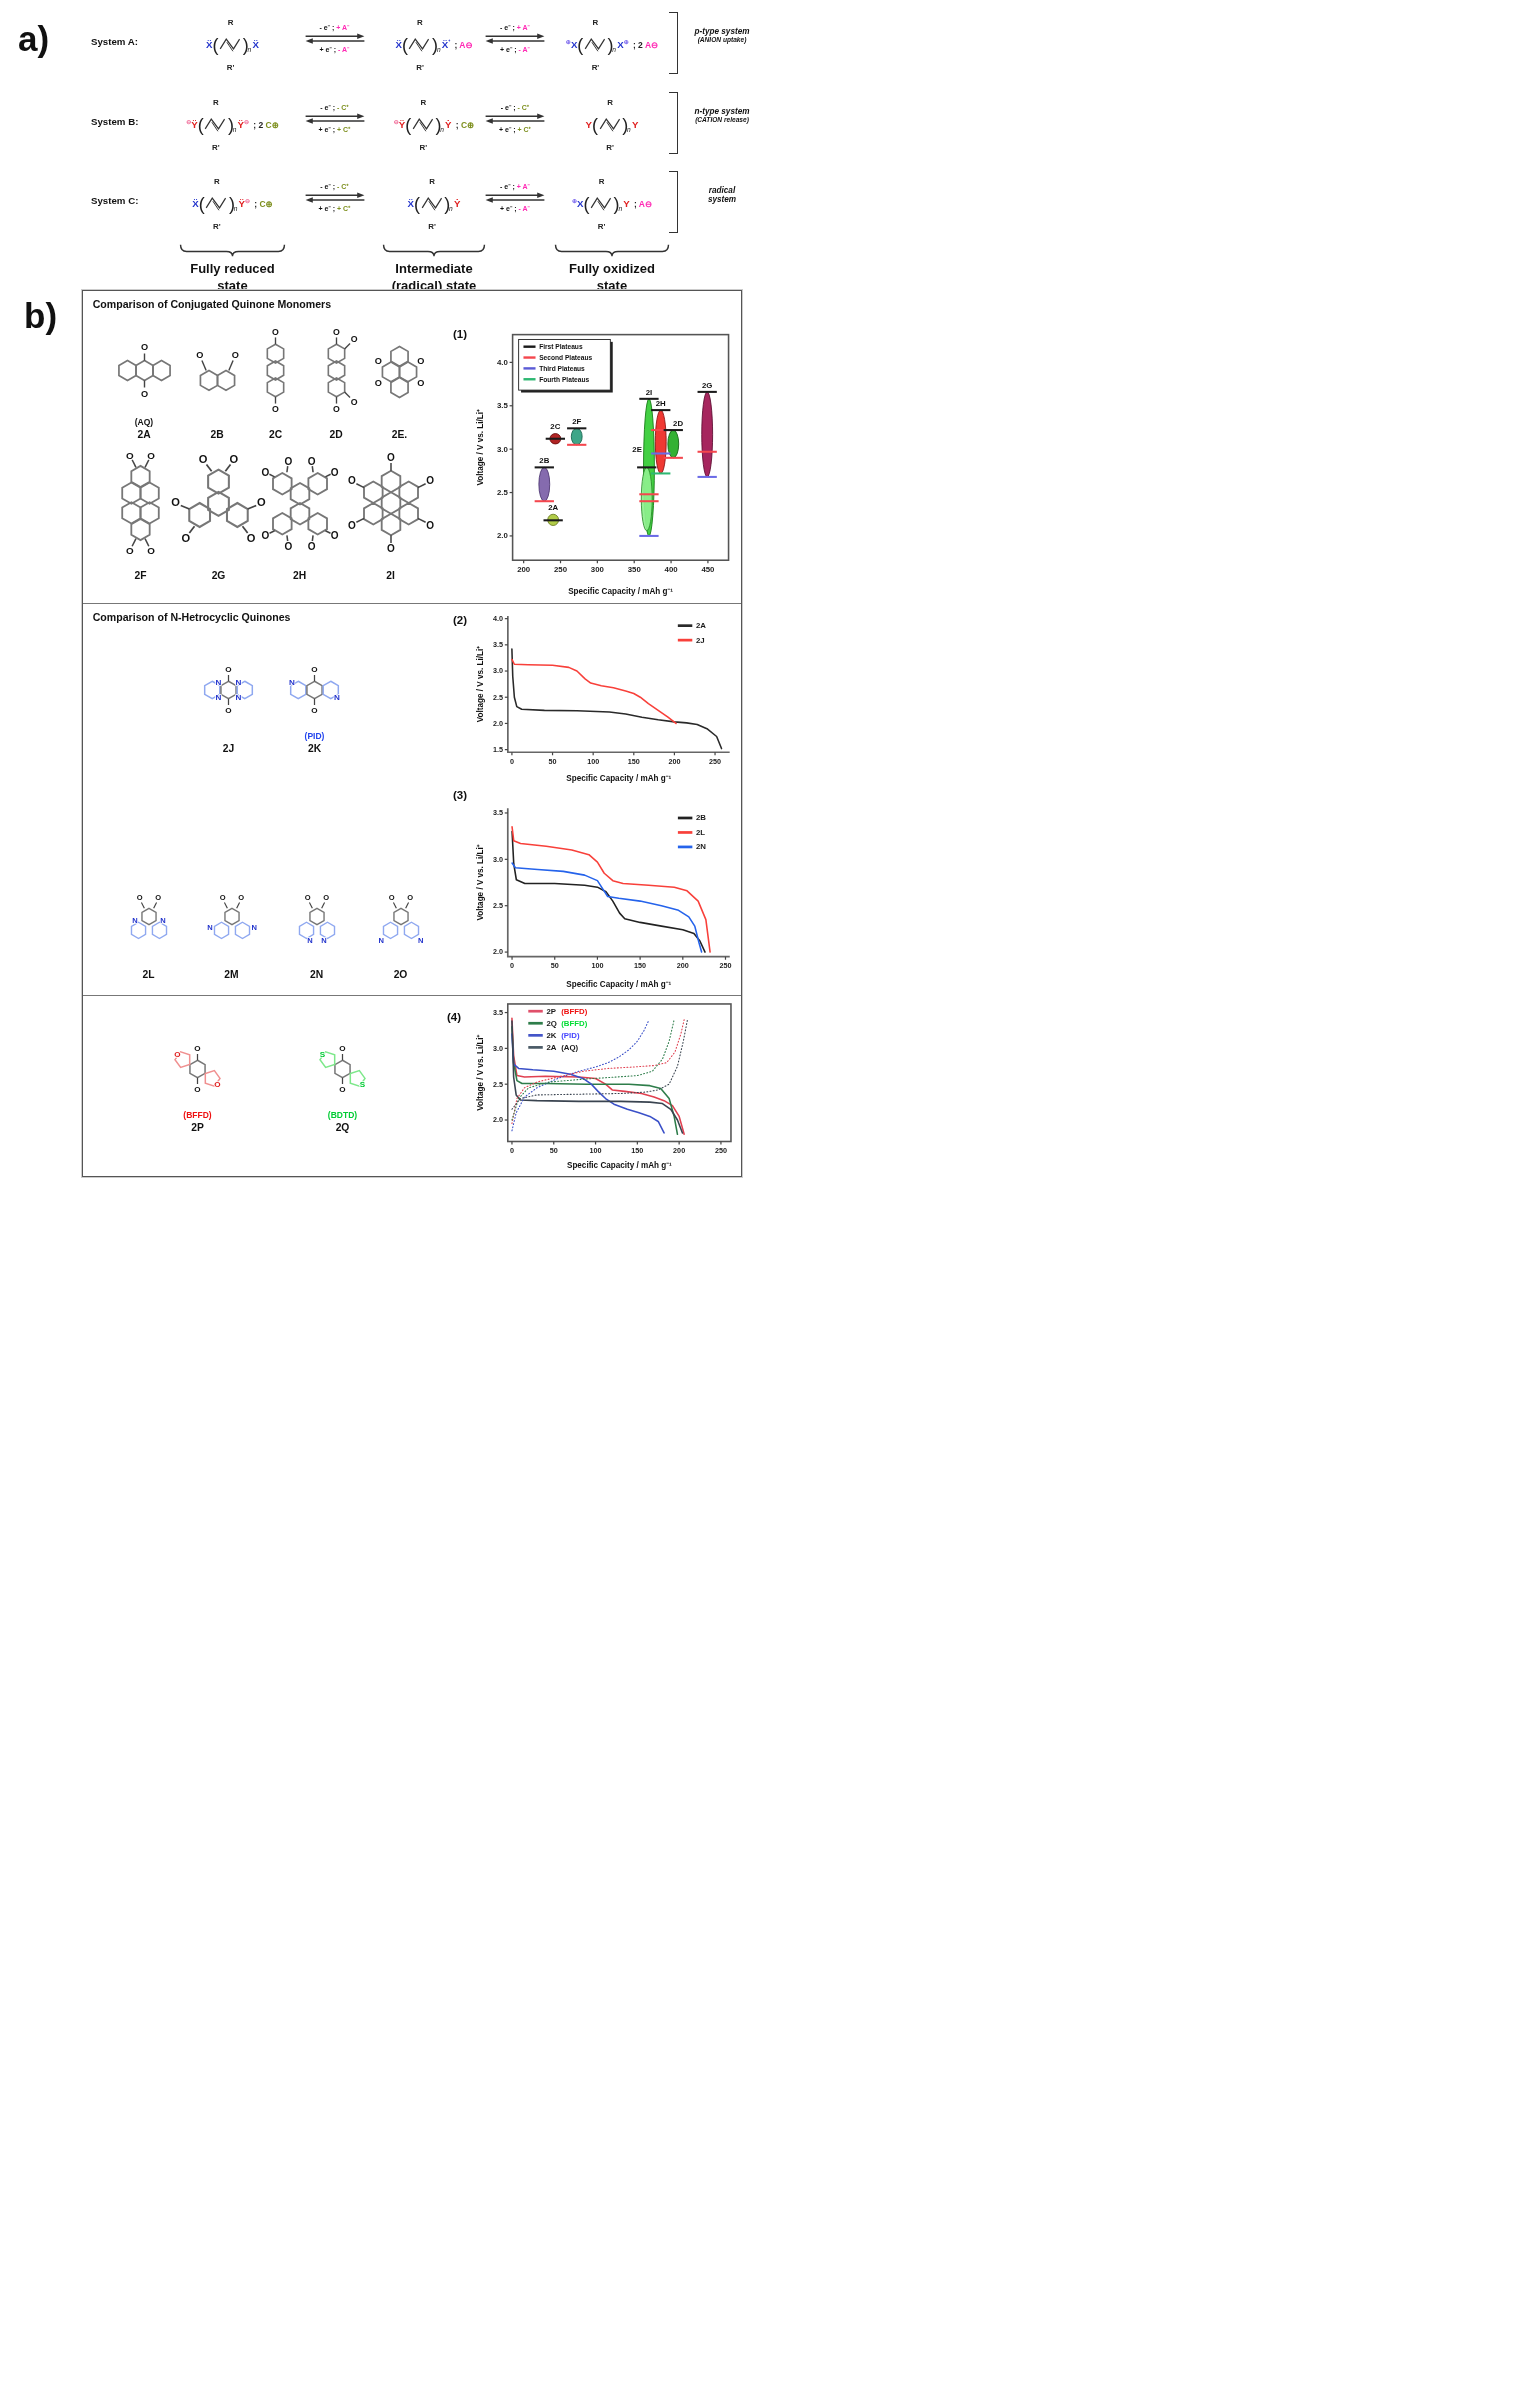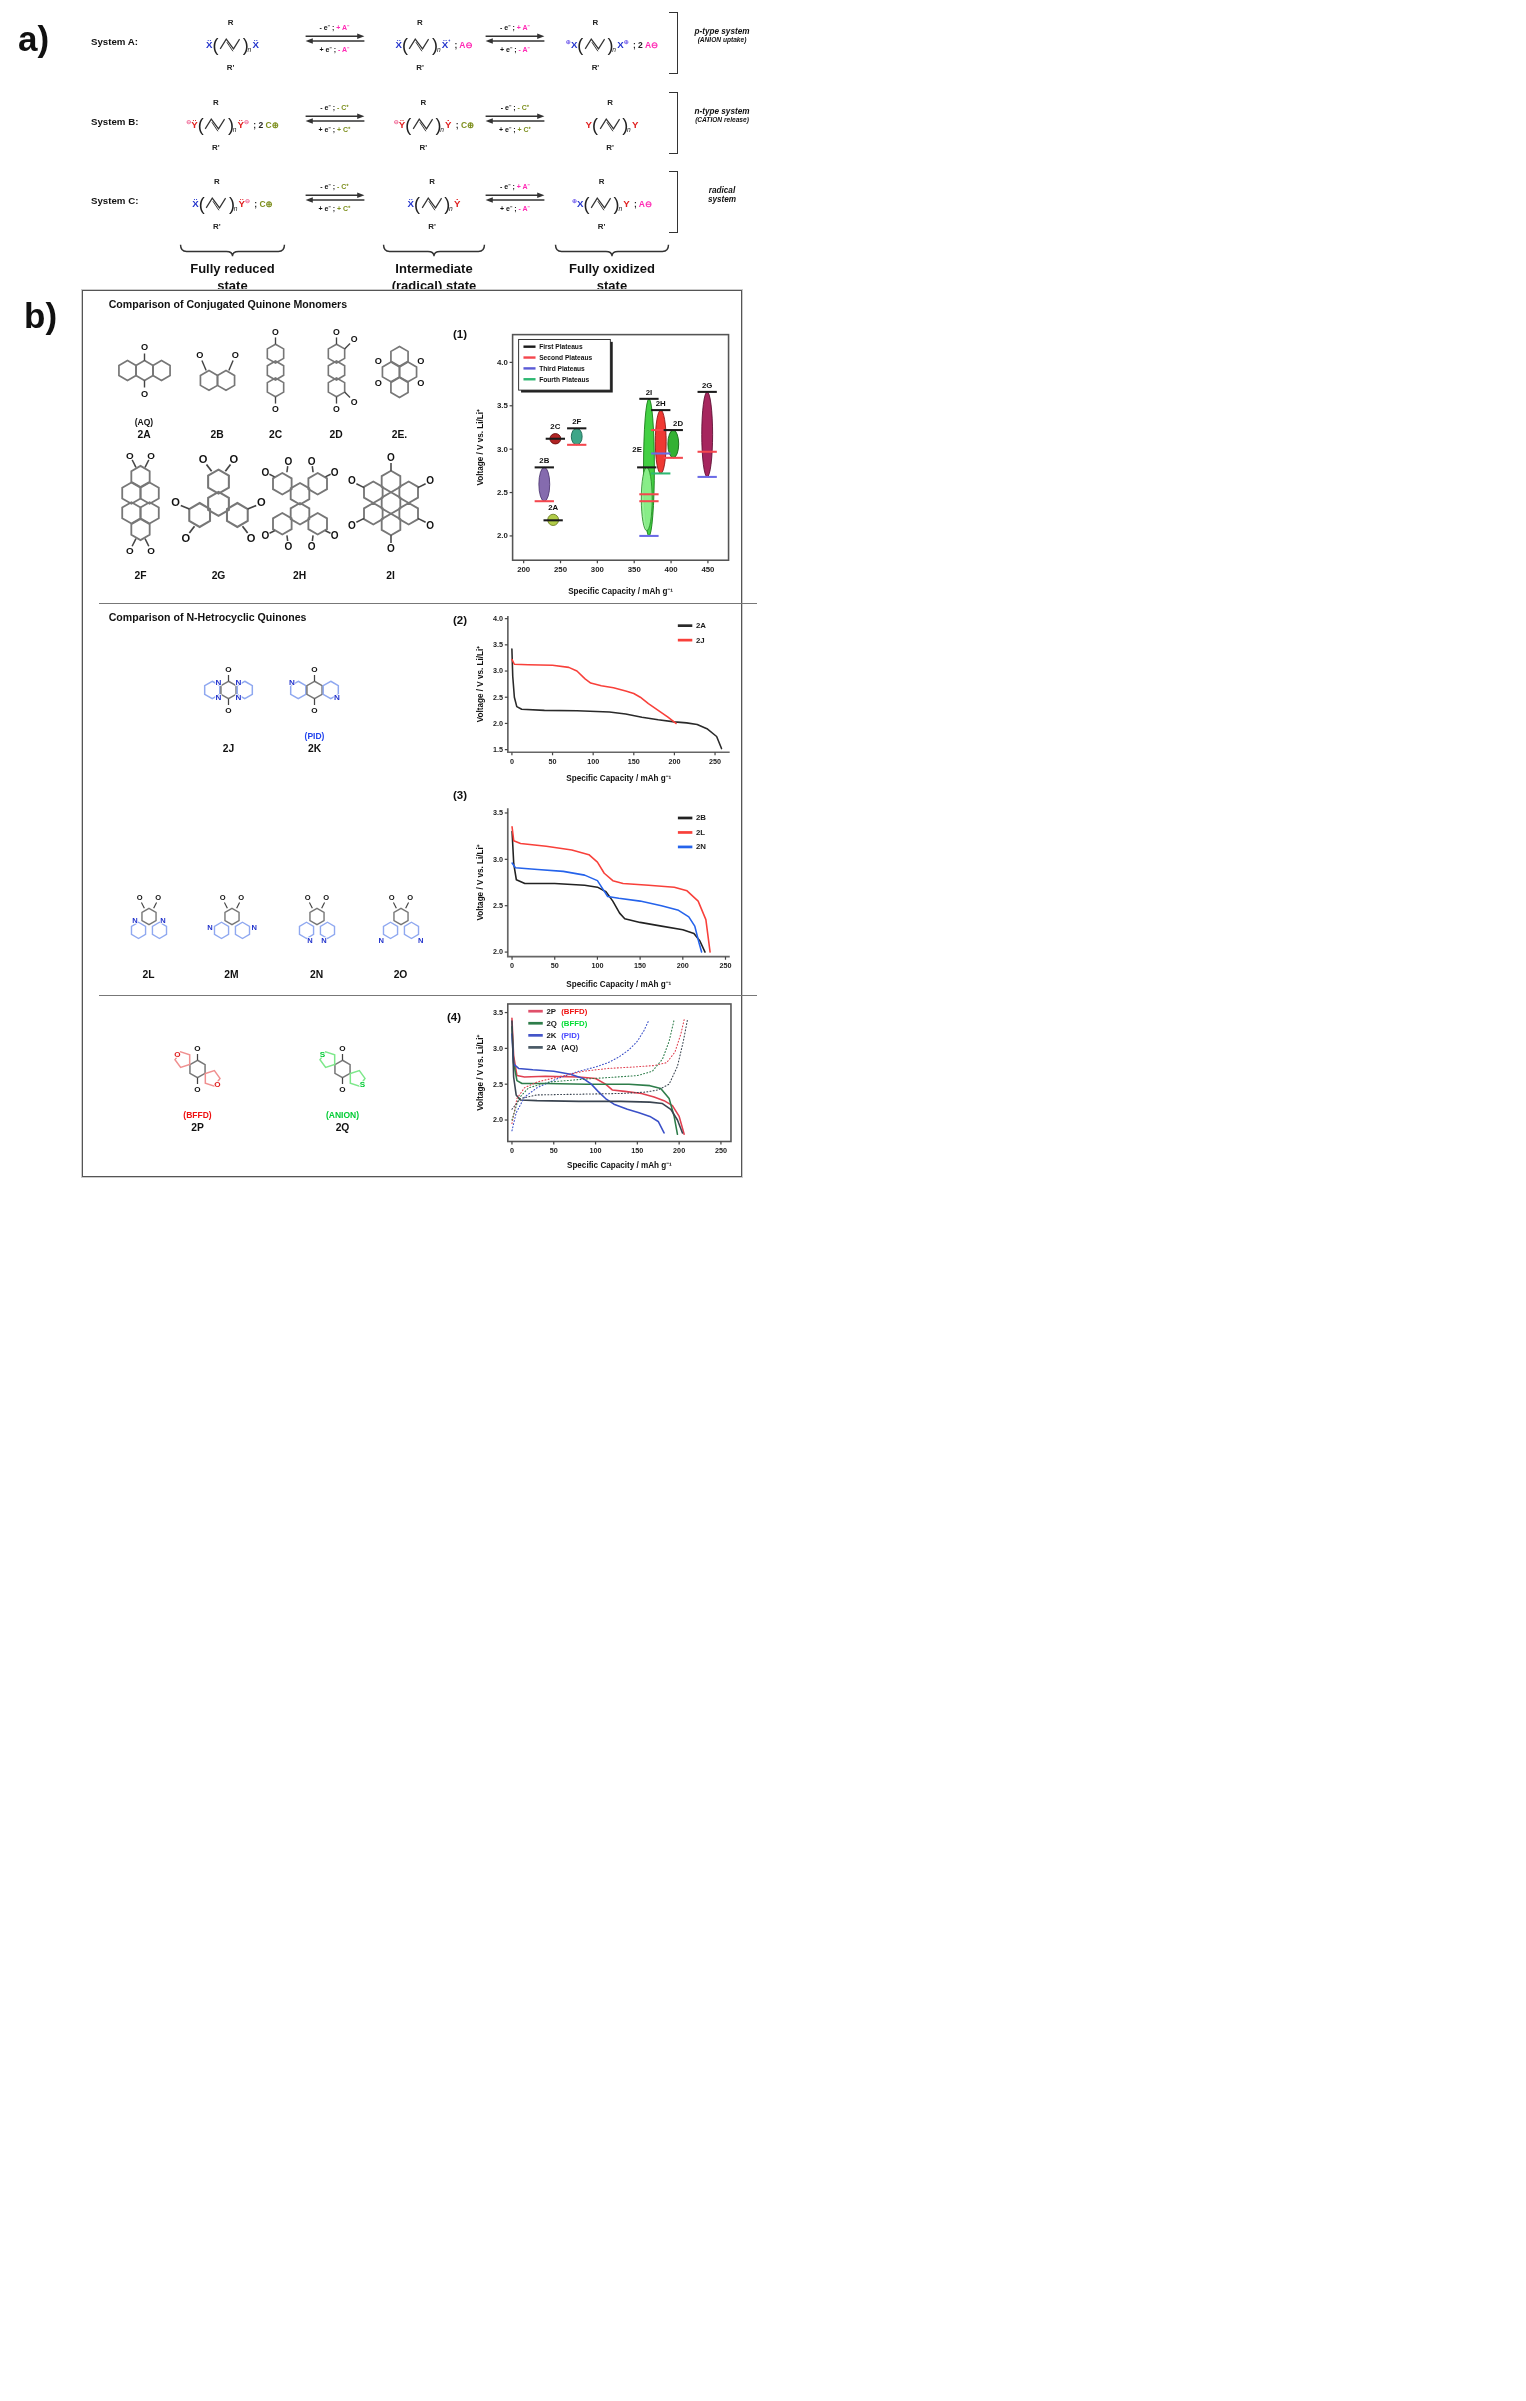--- a/index.html
+++ b/index.html
@@ -26,21 +26,21 @@
   .arr-txt{font-weight:bold;font-size:7px;white-space:nowrap;}
   .pa-bracket{position:absolute;width:7.9px;border-top:1.8px solid #333;border-right:1.8px solid #333;border-bottom:1.8px solid #333;}
   .pa-brcap{position:absolute;text-align:center;}
   .pa-brcap .l1{font-style:italic;font-weight:600;font-size:8.2px;}
   .pa-brcap .l2{font-style:italic;font-weight:600;font-size:6.6px;}
   .pa-cap{position:absolute;text-align:center;}
   .pa-cap div{font-weight:600;font-size:13px;line-height:1.35;}
 
   
   #panel-b{position:absolute;left:82px;top:290px;width:658px;height:885px;border:1.8px solid #555;outline:1.2px solid #ccc;background:#fff;}
-  .sec{position:absolute;left:16px;width:100%;}
+  .sec{position:absolute;left:0;width:100%;}
   #sec1{top:0;height:312px;border-bottom:1.8px solid #777;}
   #sec2{top:313px;height:391px;border-bottom:1.8px solid #777;}
   #sec3{top:706px;height:177px;}
   .sec-title{position:absolute;left:9.7px;top:7.2px;font-weight:bold;font-size:10.6px;}
   .chart-num{position:absolute;font-weight:bold;font-size:11.5px;}
   #cn1{left:370px;top:37px;}
   #cn2{left:370px;top:323px;}
   #cn3{left:370px;top:498px;}
   #cn4{left:364px;top:720px;}
   .chartbox{position:absolute;}
@@ -559,21 +559,21 @@
             <polygon points="60.0,50.0 72.1,57.0 72.1,71.0 60.0,78.0 47.9,71.0 47.9,57.0" fill="none" stroke="#777" stroke-width="2.4"></polygon>
             <polygon points="47.5,41.4 47.5,56.6 33.0,61.4 24.0,49.0 33.0,36.6" fill="none" stroke="#7de88a" stroke-width="2.4"></polygon>
             <polygon points="72.5,86.6 72.5,71.4 87.0,66.6 96.0,79.0 87.0,91.4" fill="none" stroke="#7de88a" stroke-width="2.4"></polygon>
             <path d="M60,50 L60,40" stroke="#444" stroke-width="2"></path>
             <path d="M60,78 L60,88" stroke="#444" stroke-width="2"></path>
             <text x="60" y="35.5" font-size="13" font-weight="bold" text-anchor="middle" fill="#111" paint-order="stroke" stroke="#fff" stroke-width="2.5">O</text>
             <text x="60" y="101.5" font-size="13" font-weight="bold" text-anchor="middle" fill="#111" paint-order="stroke" stroke="#fff" stroke-width="2.5">O</text>
             <text x="28" y="44.5" font-size="13" font-weight="bold" text-anchor="middle" fill="#00cc33" paint-order="stroke" stroke="#fff" stroke-width="2.5">S</text>
             <text x="92" y="92.5" font-size="13" font-weight="bold" text-anchor="middle" fill="#00cc33" paint-order="stroke" stroke="#fff" stroke-width="2.5">S</text>
           </svg>
-          <div class="molsub" style="color: rgb(0, 204, 51);">(ANION)</div>
+          <div class="molsub" style="color: rgb(0, 204, 51);">(BDTD)</div>
           <div class="molcode">2Q</div>
         </div>
       </div>
 
     <div class="chartbox" id="chartbox-0"><svg width="263" height="273" viewBox="0 0 436 452">
           <rect x="64" y="14" width="358" height="374" fill="none" stroke="#555" stroke-width="2.6"></rect>
           <path d="M82.32764505119454,388 L82.32764505119454,393" stroke="#444" stroke-width="2"></path>
           <text x="82.32764505119454" y="407" font-size="13" font-weight="bold" text-anchor="middle" fill="#222">200</text>
           <path d="M143.419795221843,388 L143.419795221843,393" stroke="#444" stroke-width="2"></path>
           <text x="143.419795221843" y="407" font-size="13" font-weight="bold" text-anchor="middle" fill="#222">250</text>

